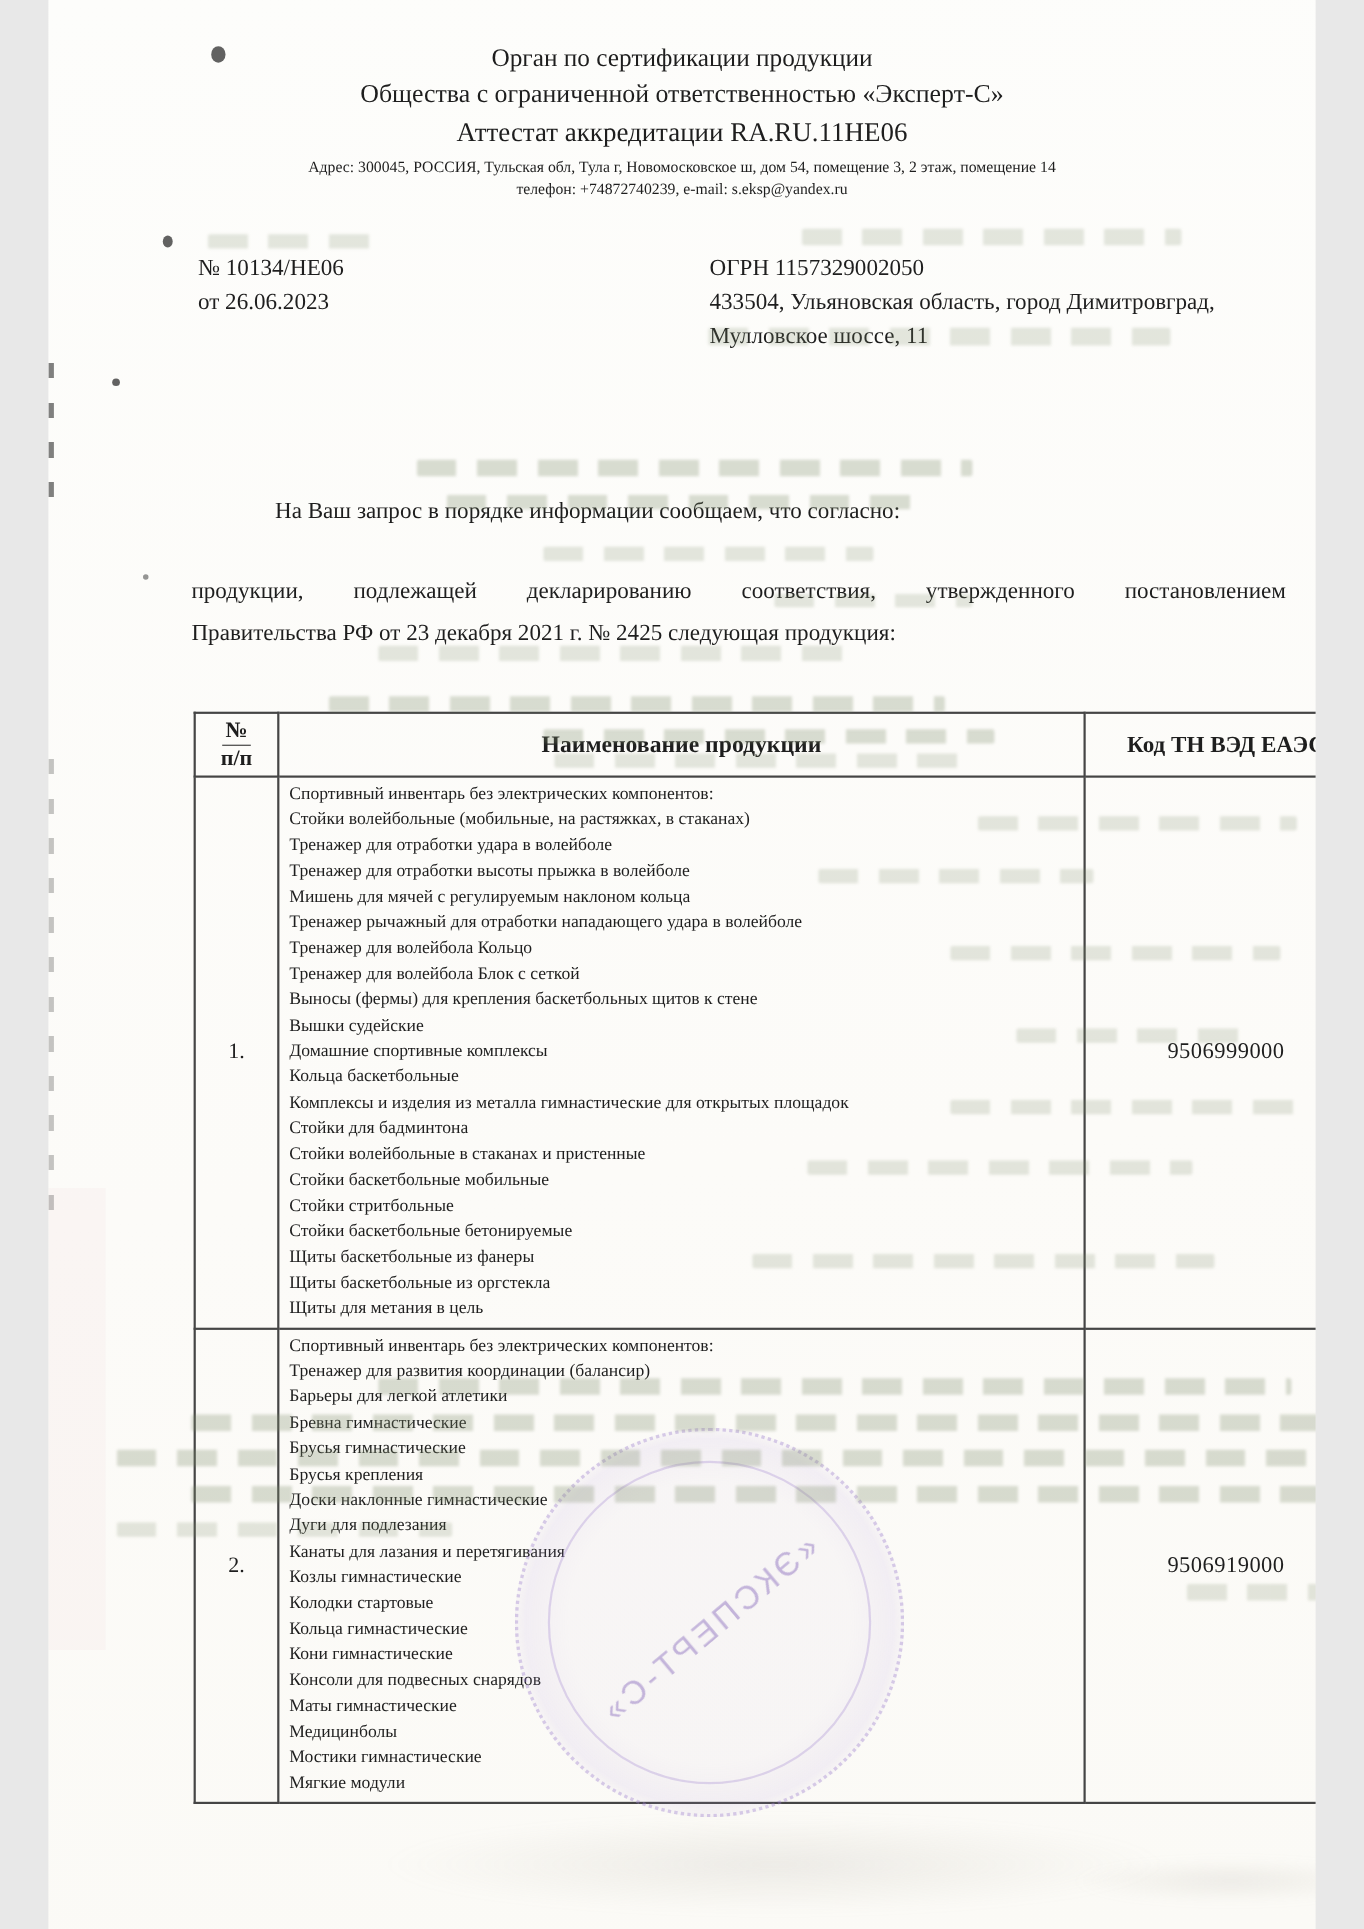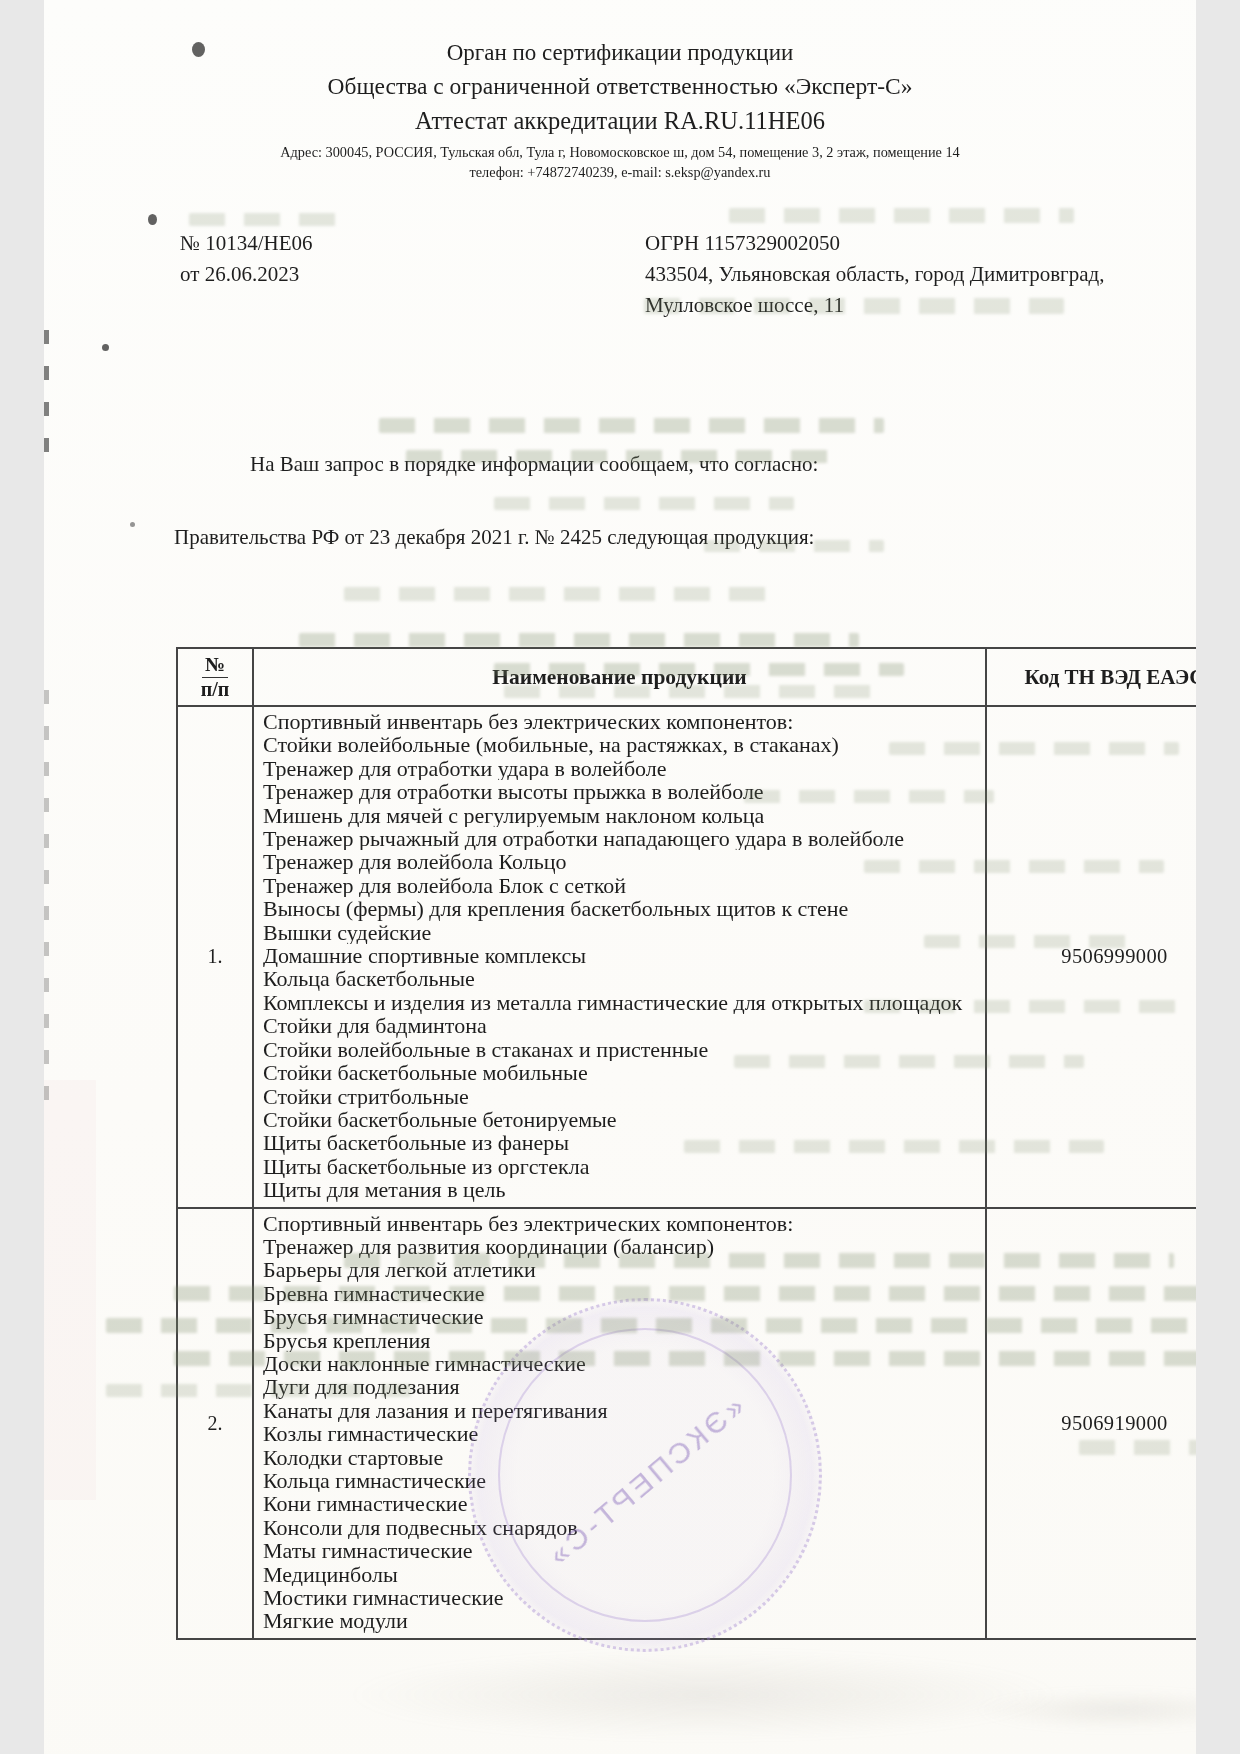--- a/index.html
+++ b/index.html
@@ -30,21 +30,21 @@
   table.products col.c-num { width:76px; }
   table.products col.c-name { width:733px; }
   table.products col.c-code { width:257px; }
   table.products th, table.products td { border:2px solid #454545; }
   table.products th { font-weight:bold; vertical-align:middle; text-align:center; padding:4px 2px; }
   th.h-num { font-size:20px; line-height:23px; }
   .num-top { display:inline-block; border-bottom:1.6px solid #333; padding:0 3px 1px 3px; }
   th.h-name { font-size:21.5px; height:45px; }
   th.h-code { font-size:21px; }
   td.cell-num { text-align:center; vertical-align:middle; font-size:20px; }
-  td.cell-items { vertical-align:top; padding:3px 8px 5px 9px; font-size:22px; line-height:23.4px; }
+  td.cell-items { vertical-align:top; padding:3px 8px 5px 9px; font-size:16px; line-height:23.4px; }
   td.cell-code { text-align:center; vertical-align:middle; font-size:20.5px; letter-spacing:.4px; }
   .item-line { white-space:nowrap; overflow:hidden; }
   
   .g { position:absolute; color:rgba(123,138,104,.6);
        background:repeating-linear-gradient(90deg, currentColor 0 36px, transparent 36px 55px);
        filter:blur(1.6px); opacity:.34; border-radius:2px; pointer-events:none; }
   .g.dk { opacity:.48; }
   .smudge { position:absolute; background:radial-gradient(ellipse at center, rgba(165,160,148,.16), transparent 70%);
        filter:blur(5px); pointer-events:none; }
   .tint { position:absolute; pointer-events:none; }
@@ -83,20 +83,21 @@
 
   <div class="recipient-block">
     <div>ОГРН 1157329002050</div>
     <div>433504, Ульяновская область, город Димитровград,</div>
     <div>Мулловское шоссе, 11</div>
   </div>
 
   <div class="intro-par">На Ваш запрос в порядке информации сообщаем, что согласно:</div>
 
   <div class="body-par">
+    <div class="body-line">продукции, подлежащей декларированию соответствия, утвержденного постановлением</div>
     <div class="body-line last">Правительства РФ от 23 декабря 2021 г. № 2425 следующая продукция:</div>
   </div>
 
   <table class="products">
     <colgroup>
         <col class="c-num">
         <col class="c-name">
         <col class="c-code">
       </colgroup>
     <thead>

